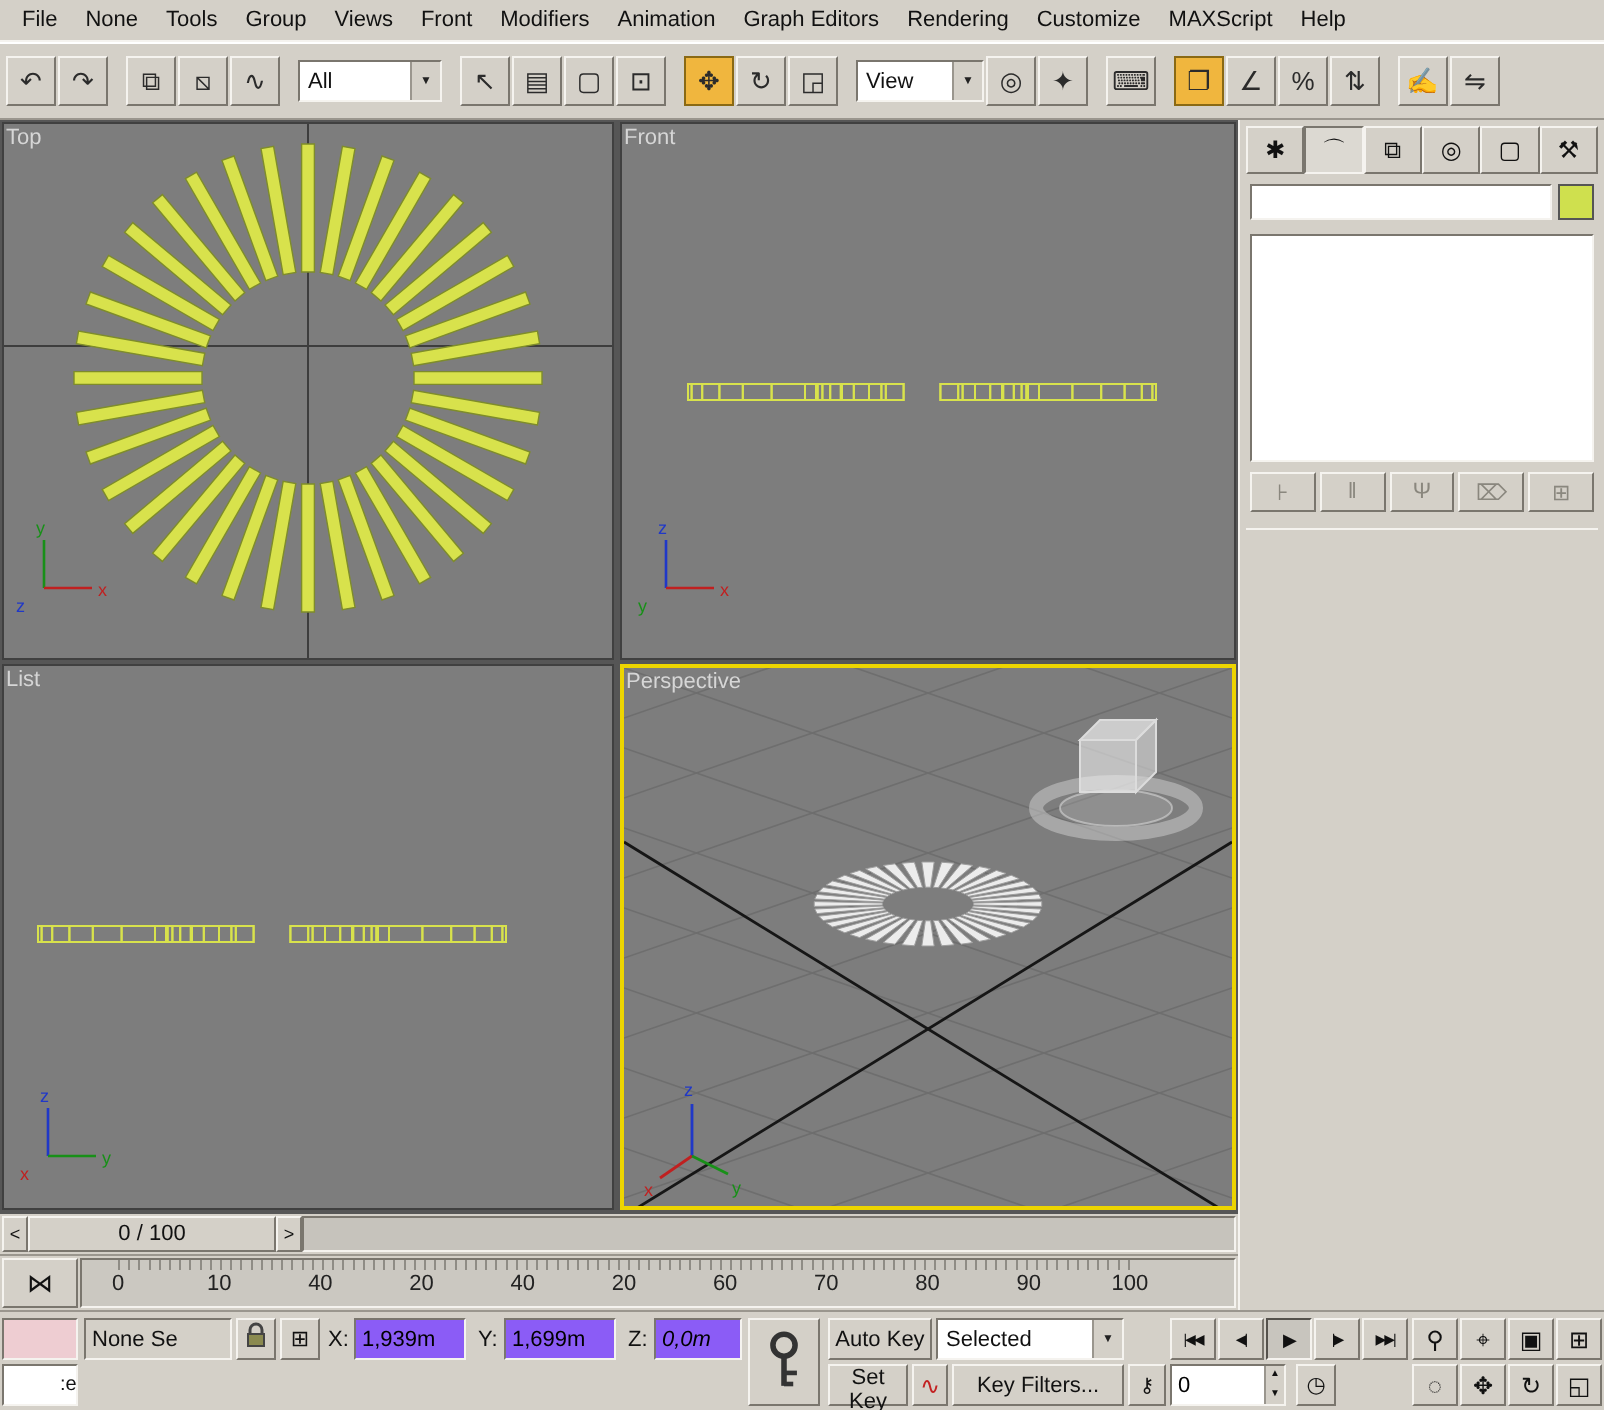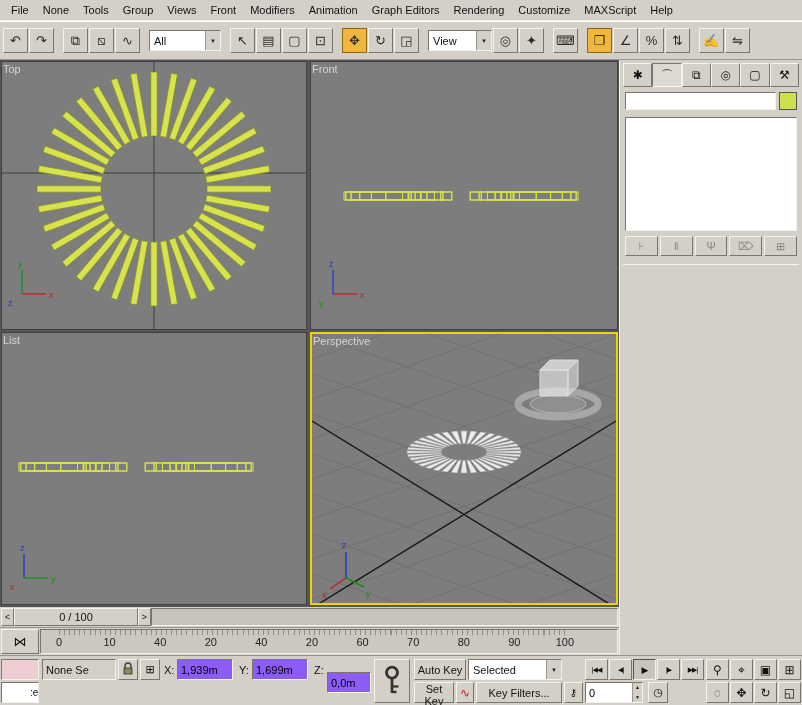--- a/index.html
+++ b/index.html
@@ -453,21 +453,21 @@
         <rect x="2" y="6" width="8" height="6" fill="#8a8a50" stroke="#444"></rect>
       </svg>
   </button>
   <button class="raised" style="left:140px;top:3px;width:20px;height:21px;font-size:11px;padding:0;"><span>⊞</span></button>
 
   <span class="slabel" style="left:164px;top:8px;">X:</span>
   <input class="sinput" style="left: 177px; top: 3px; width: 56px;" value="1,939m">
   <span class="slabel" style="left:239px;top:8px;">Y:</span>
   <input class="sinput" style="left: 252px; top: 3px; width: 56px;" value="1,699m">
   <span class="slabel" style="left:314px;top:8px;">Z:</span>
-  <input class="sinput" style="left: 327px; top: 16px; width: 44px;" value="0,0m">
+  <input class="sinput" style="left: 327px; top: 3px; width: 44px; font-style: italic;" value="0,0m">
 
   <button class="raised" style="left:374px;top:3px;width:36px;height:44px;padding:0;">
     <svg width="24" height="34" viewBox="0 0 26 34">
         <circle cx="13" cy="9" r="6" fill="none" stroke="#333" stroke-width="3"></circle>
         <line x1="13" y1="15" x2="13" y2="31" stroke="#333" stroke-width="3"></line>
         <line x1="13" y1="24" x2="20" y2="24" stroke="#333" stroke-width="2.5"></line>
         <line x1="13" y1="30" x2="18" y2="30" stroke="#333" stroke-width="2.5"></line>
       </svg>
   </button>
 

